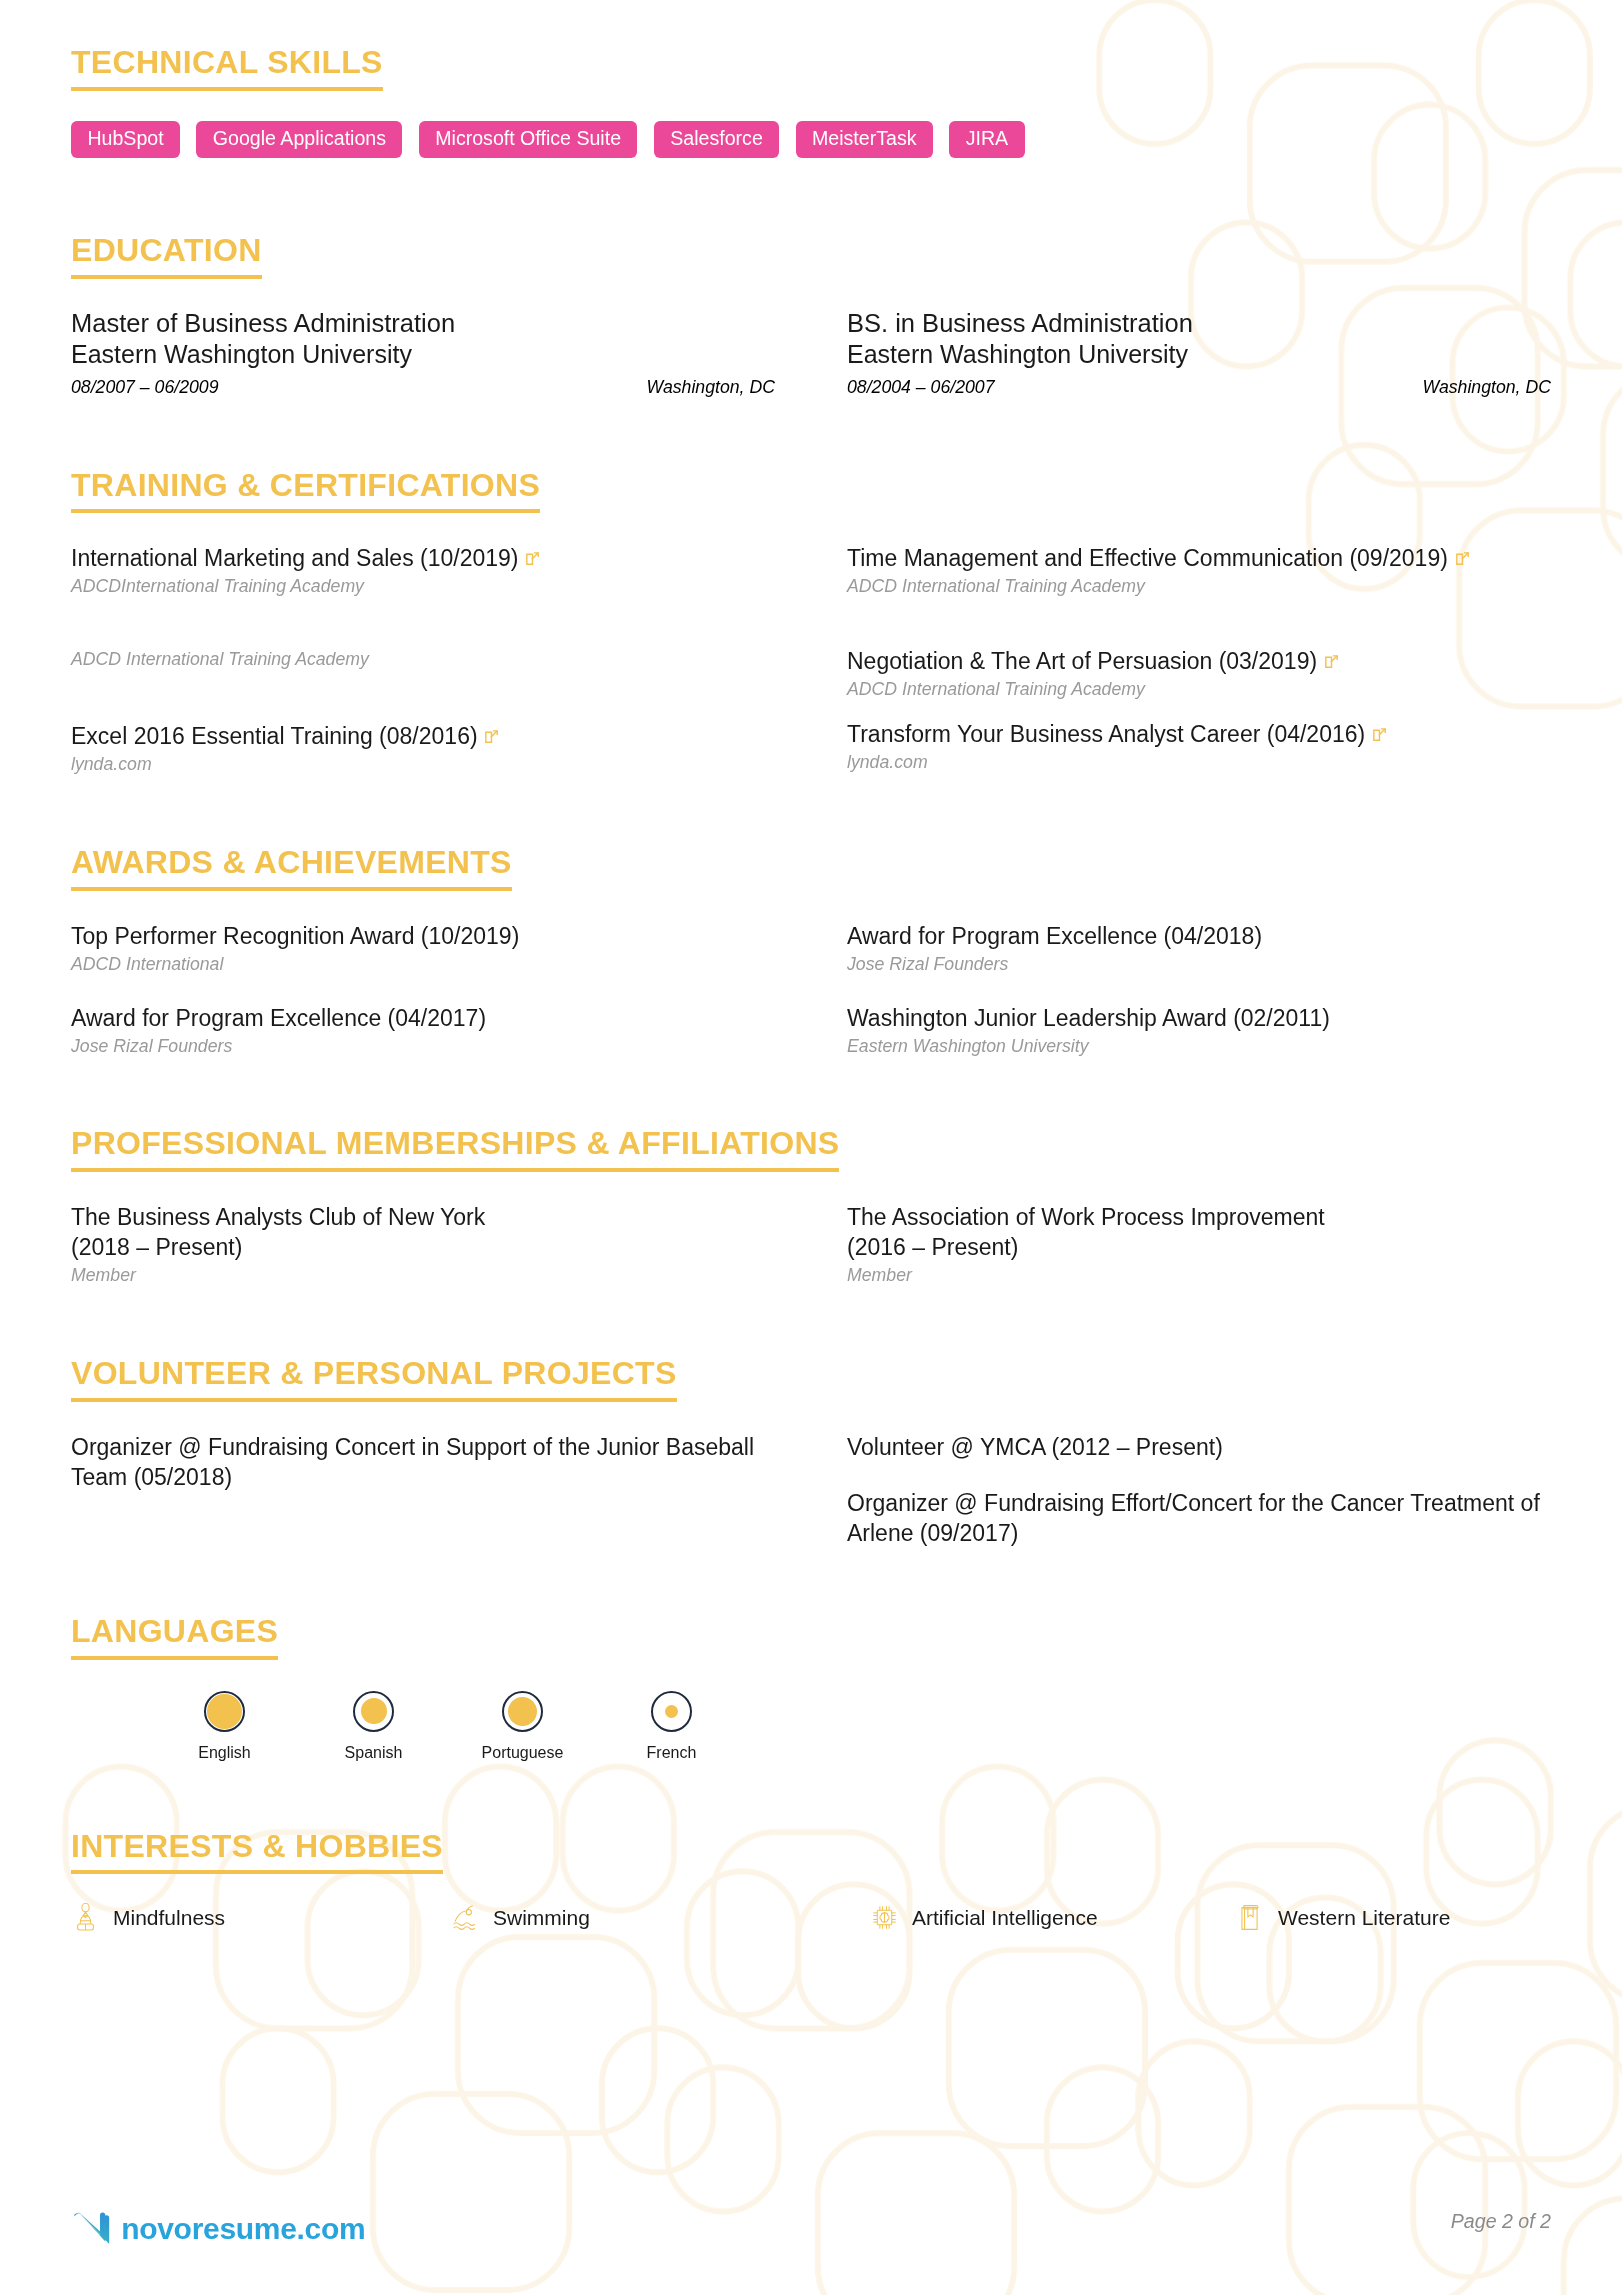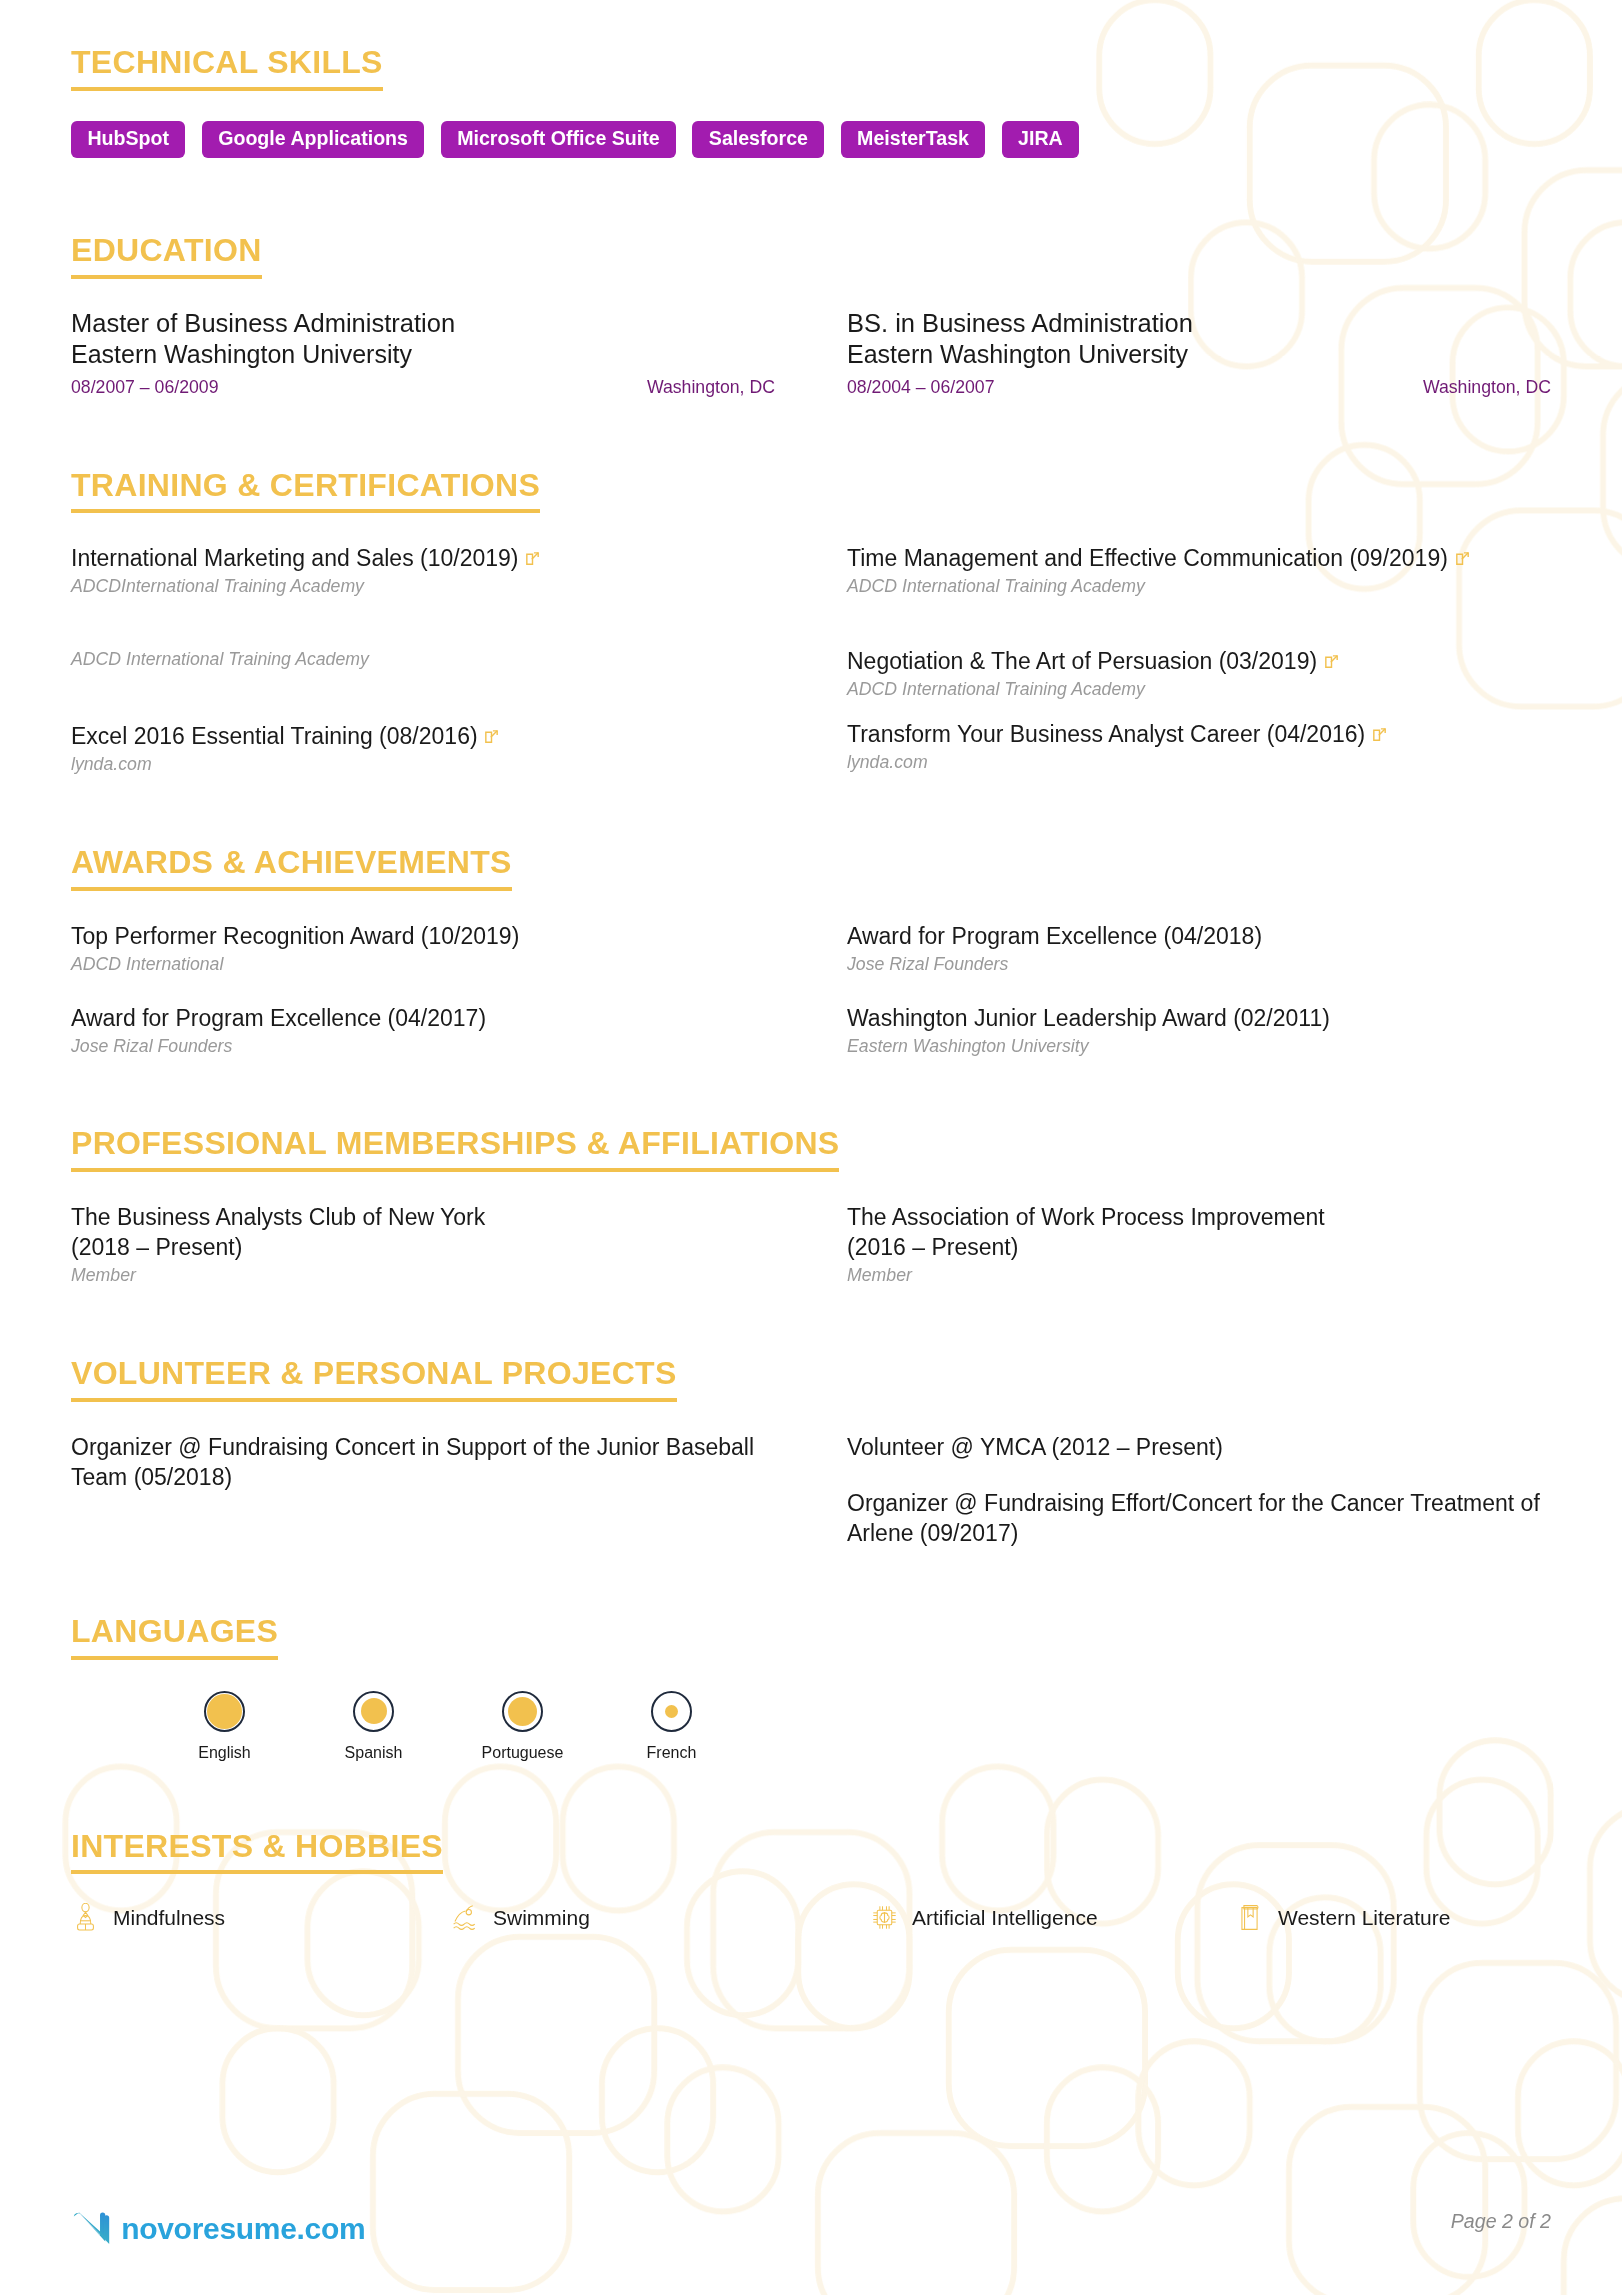--- a/index.html
+++ b/index.html
@@ -46,28 +46,27 @@
   }
 
   
   .tags {
     display: flex;
     flex-wrap: wrap;
     gap: 16.4px;
     margin-top: 30px;
   }
   .tag {
-    background: #a21caf;
+    background: #ec4899;
     color: #ffffff;
     font-size: 19.6px;
     border-radius: 5.9px;
     padding: 8.5px 16.4px 9.8px 16.4px;
     line-height: 1;
     white-space: nowrap;
-    font-weight: bold;
   }
 
   
   .cols {
     display: grid;
     grid-template-columns: 1fr 1fr;
     column-gap: 72px;
   }
 
   
@@ -80,22 +79,23 @@
   .edu-school {
     font-size: 25px;
     color: #1a1a1a;
     line-height: 1.25;
   }
   .edu-meta {
     display: flex;
     justify-content: space-between;
     align-items: baseline;
     margin-top: 5.9px;
-    color: #701a75;
+    color: #000000;
     font-size: 17.7px;
+    font-style: italic;
   }
 
   
   .entry { margin-bottom: 0; }
   .entry-title {
     font-size: 23px;
     color: #1a1a1a;
     line-height: 1.32;
   }
   .entry-sub {

